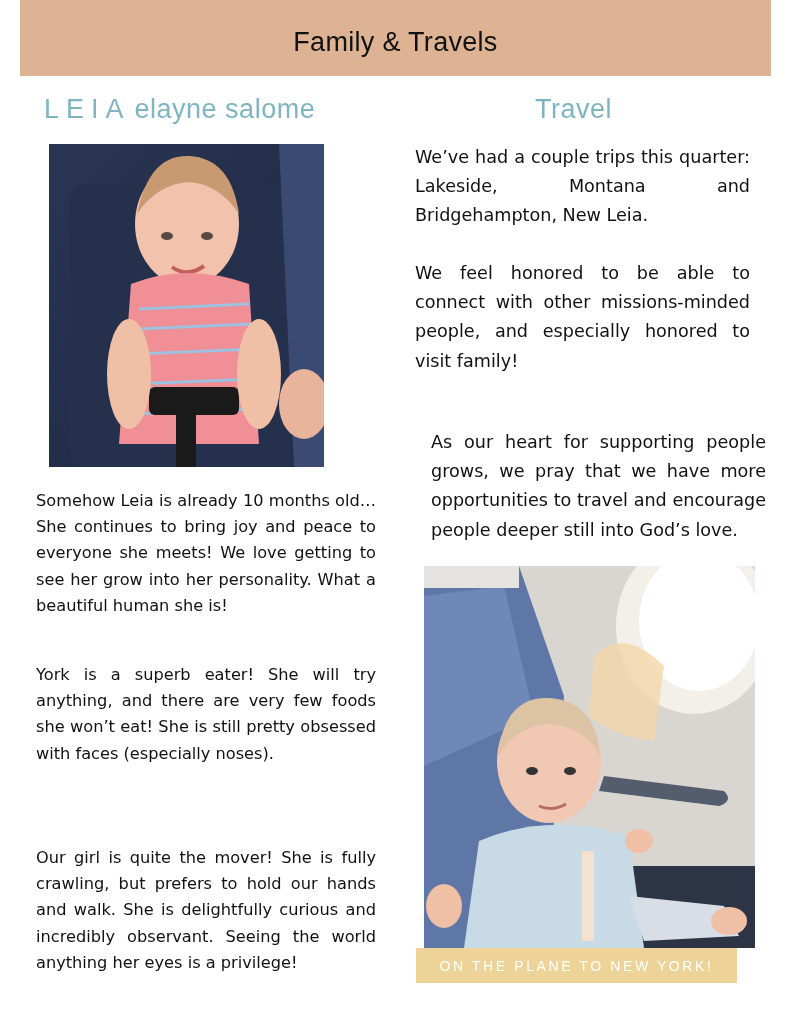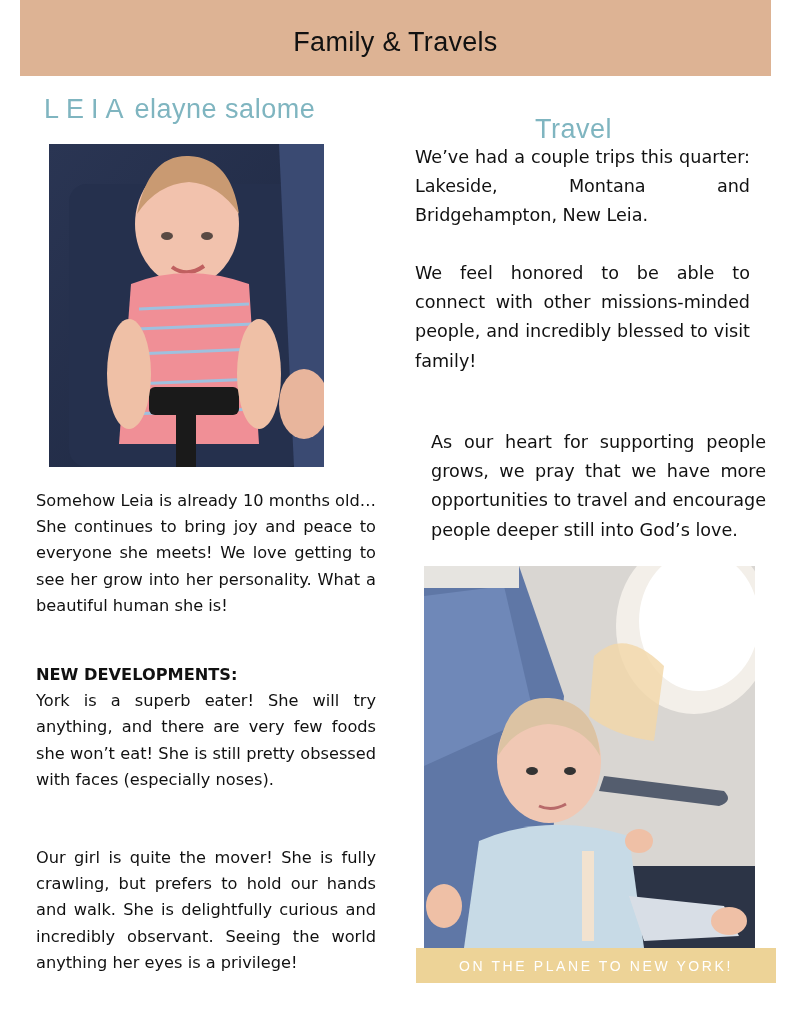--- a/index.html
+++ b/index.html
@@ -5,26 +5,26 @@
     html, body { margin: 0; padding: 0; background: #ffffff; }
     body { width: 791px; height: 1023px; position: relative; overflow: hidden;
            font-family: "DejaVu Sans", sans-serif; color: #111; }
     .banner { position: absolute; left: 20px; top: 0; width: 751px; height: 76px;
               background: #DDB394; display: flex; align-items: center; justify-content: center; }
     .banner-title { font-family: "Liberation Sans", sans-serif; font-size: 27px; color: #111; padding-top: 8px; letter-spacing: 0.3px; }
     .col-heading { position: absolute; top: 94px; font-family: "Liberation Sans", sans-serif;
                    font-size: 27px; color: #7FB5C0; letter-spacing: 0.5px; }
     .left-heading { left: 44px; }
     .left-heading .spaced { letter-spacing: 7px; margin-right: 4px; }
-    .right-heading { left: 535px; margin-top: 20px; }
+    .right-heading { left: 535px; }
     .photo { position: absolute; overflow: hidden; }
     .photo svg { width: 100%; height: 100%; display: block; }
     .photo1 { left: 49px; top: 144px; width: 275px; height: 323px; }
     .photo2 { left: 424px; top: 566px; width: 331px; height: 382px; }
-    .caption { position: absolute; left: 416px; top: 948px; width: 360px; height: 35px;
+    .caption { position: absolute; left: 416px; top: 948px; width: 321px; height: 35px;
                background: #EDD397; color: #ffffff; font-family: "Liberation Sans", sans-serif;
                font-size: 14px; letter-spacing: 2.6px; display: flex; align-items: center; justify-content: center; }
     .para { position: absolute; font-size: 16.2px; line-height: 26.2px; text-align: justify; color: #111; }
     .para b { font-weight: normal; }
     .left-text { left: 36px; width: 340px; }
     .right-text { left: 415px; width: 335px; font-size: 17.6px; line-height: 29.2px; }
     .p1 { top: 480px; margin-top: 8px; }
     .p2 { top: 662px; }
     .p3 { top: 845px; }
     .r1 { top: 143px; }
@@ -69,33 +69,33 @@
     <ellipse cx="210" cy="230" rx="22" ry="55" fill="#efc0a6"></ellipse>
     <ellipse cx="255" cy="260" rx="25" ry="35" fill="#e8b59c"></ellipse>
   </svg>
 </div>
 
 <div class="para left-text p1">
   <span>Somehow Leia is already </span><b>10 months old</b><span>… She continues to bring </span><b>joy</b><span> and </span><b>peace</b><span> to everyone she meets! We love getting to see her grow into her personality. What a </span><b>beautiful human</b><span> she is!</span>
 </div>
 
 <div class="para left-text p2">
-  <span class="subhead">NEW DEVELOPMENTS:</span><span>York is a </span><b>superb eater</b><span>! She will try anything, and there are very few foods she won’t eat! She is still pretty obsessed with faces (especially noses).</span>
+  <span>York is a </span><b>superb eater</b><span>! She will try anything, and there are very few foods she won’t eat! She is still pretty obsessed with faces (especially noses).</span>
 </div>
 
 <div class="para left-text p3">
   <span>Our girl is quite the mover! She is fully </span><b>crawling</b><span>, but prefers to hold our hands and walk. She is </span><b>delightfully curious</b><span> and </span><b>incredibly observant</b><span>. Seeing the world anything her eyes is a privilege!</span>
 </div>
 
 <div class="para right-text r1">
   <span>We’ve had a couple trips this quarter: </span><b>Lakeside, Montana</b><span> and </span><b>Bridgehampton, New Leia</b><span>.</span>
 </div>
 
 <div class="para right-text r2">
-  <span>We feel honored to be able to </span><b>connect</b><span> with other missions-minded people, and incredibly blessed to </span><b>visit family</b><span>!</span>
+  <span>We feel honored to be able to </span><b>connect</b><span> with other missions-minded people, and especially honored to </span><b>visit family</b><span>!</span>
 </div>
 
 <div class="para right-text r3">
   <span>As our heart for supporting people grows, we pray that we have more opportunities to travel and encourage people </span><b>deeper still</b><span> into God’s </span><b>love</b><span>.</span>
 </div>
 
 <div class="photo photo2" title="Baby sitting in an airplane seat next to a window">
   <svg viewBox="0 0 331 382" preserveAspectRatio="none">
     <rect width="331" height="382" fill="#d9d6d2"></rect>
     <path d="M0 0 L95 0 L140 130 L120 382 L0 382 Z" fill="#5f77a6"></path>

